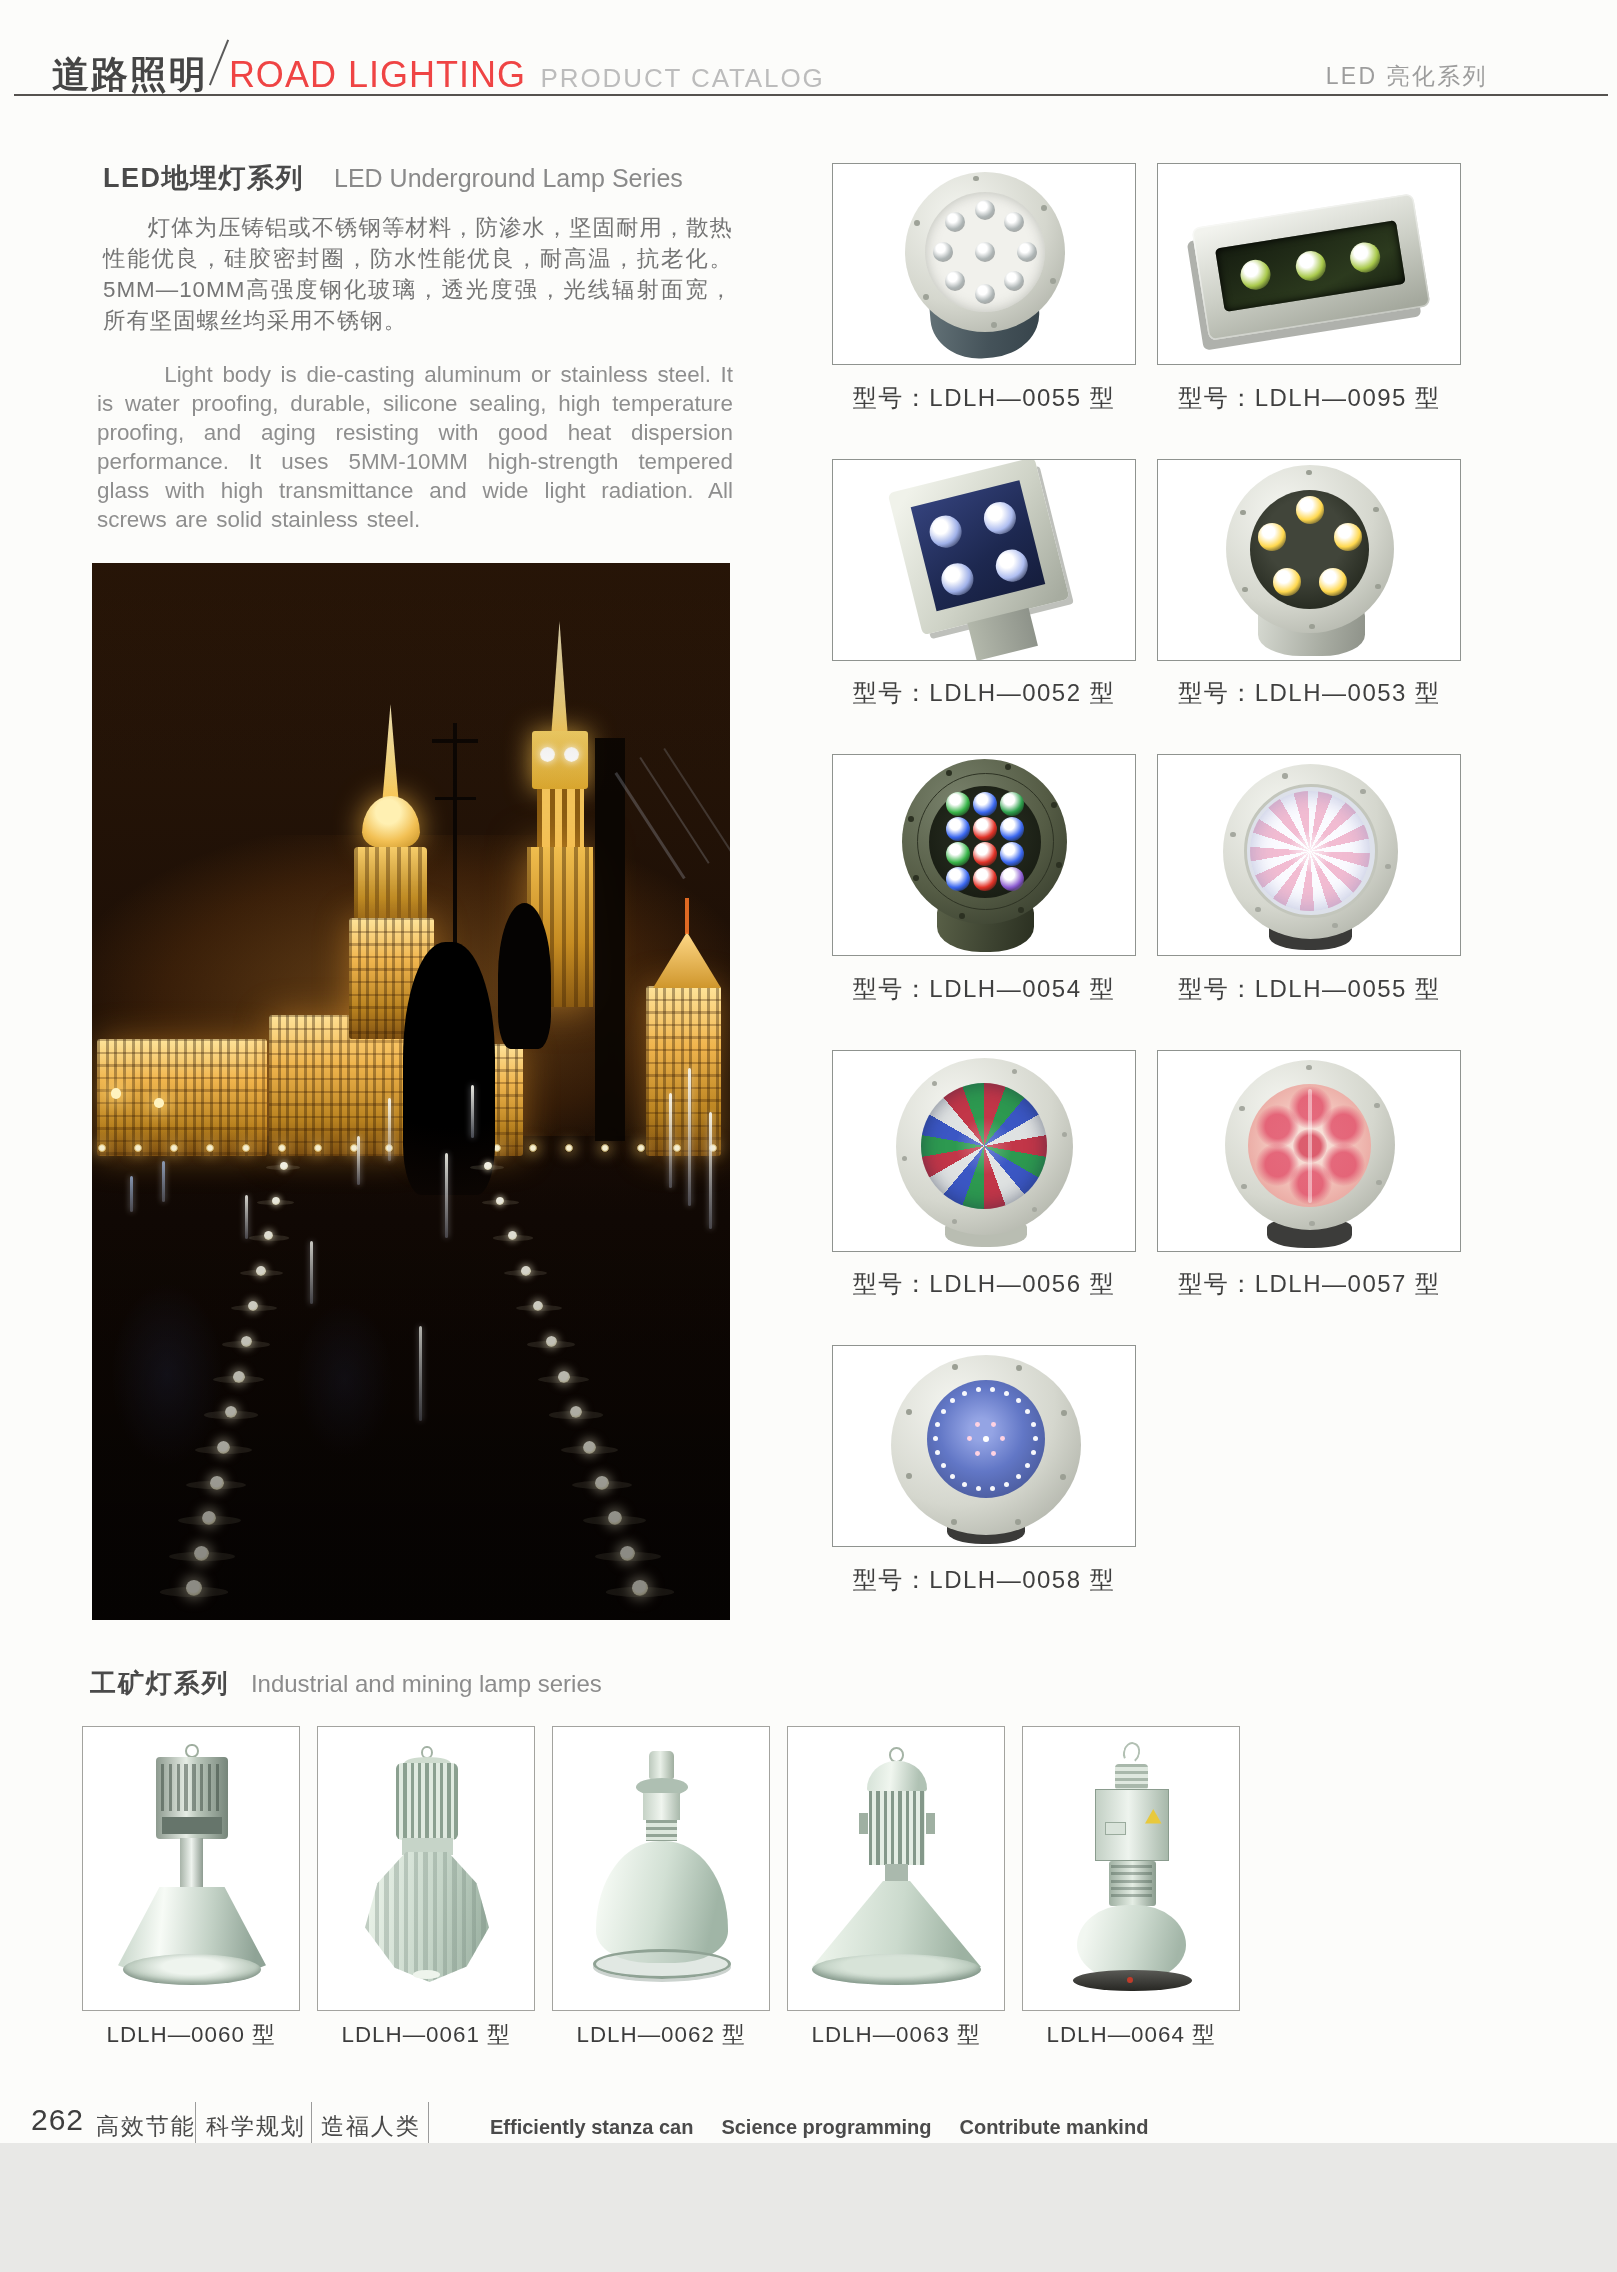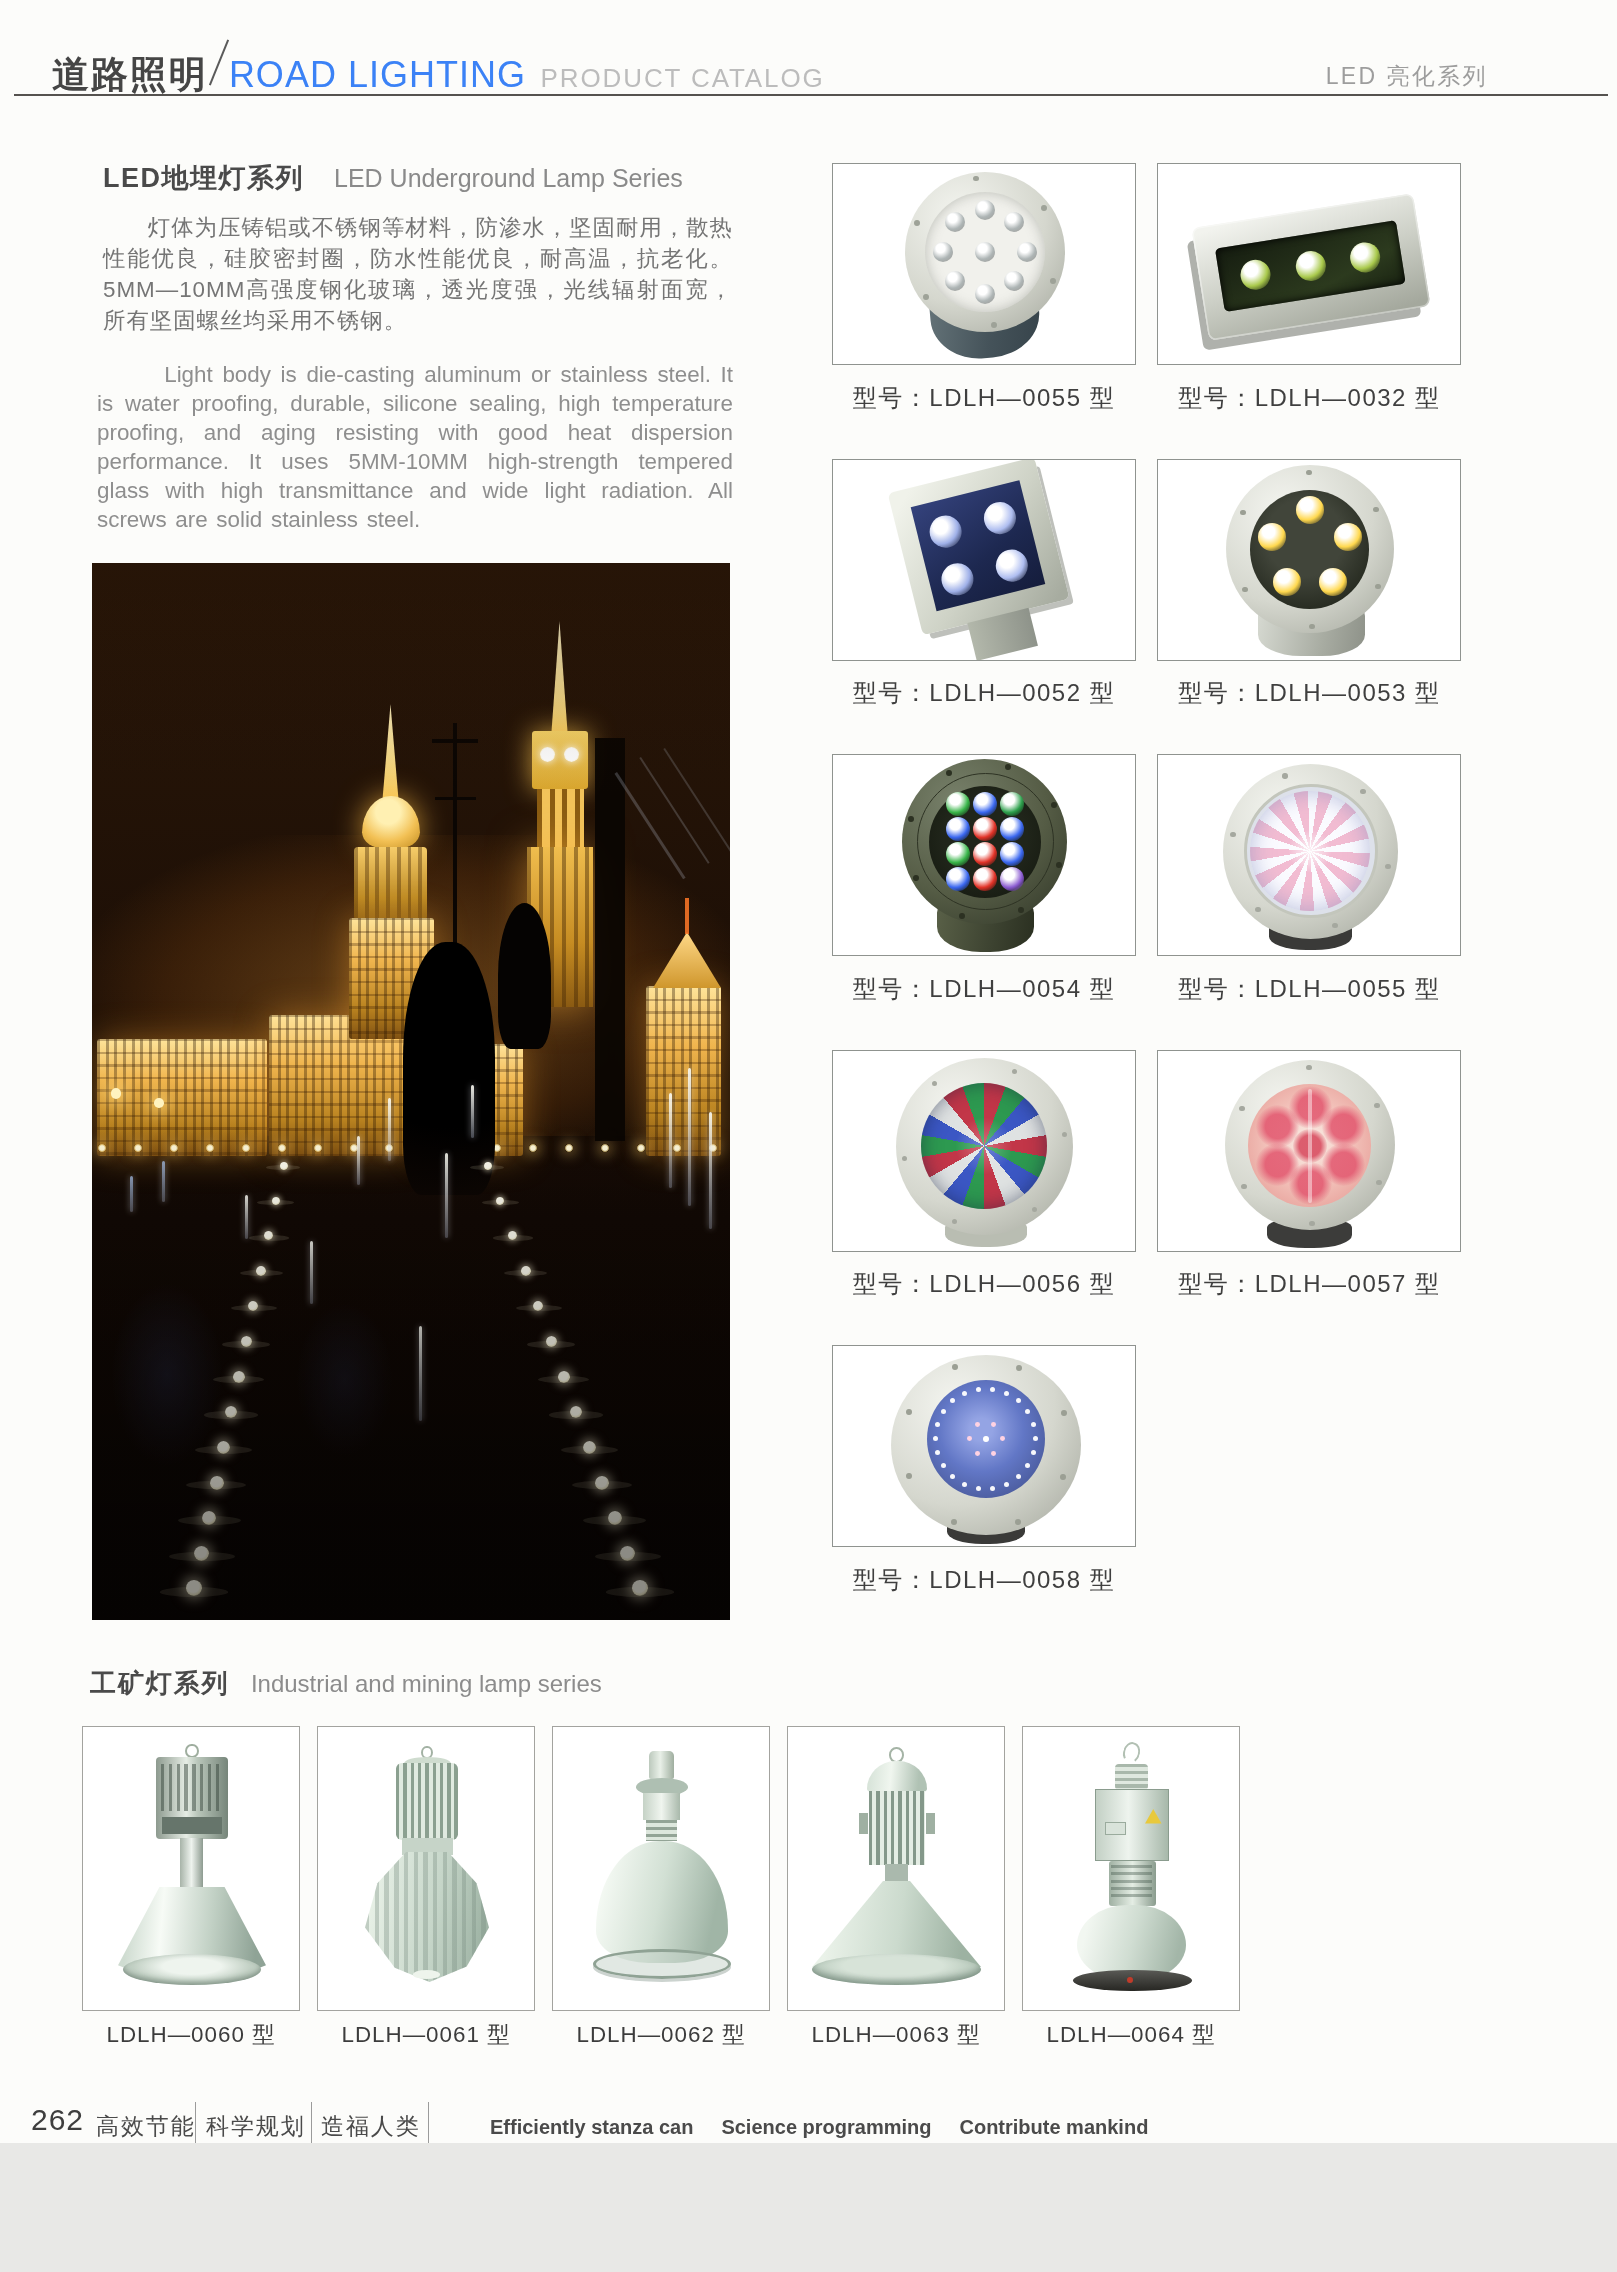--- a/index.html
+++ b/index.html
@@ -4,21 +4,21 @@
 <style>
   * { box-sizing: border-box; margin: 0; padding: 0; }
   html,body { background:#e8e8e6; }
   body { font-family:"Liberation Sans", sans-serif; }
   .page { position:relative; width:1617px; height:2143px; background:#fcfcfa; margin:0 auto; overflow:hidden; }
 
   
   .brand { position:absolute; left:52px; top:38px; display:flex; align-items:baseline; }
   .brand-cn { font-size:37px; color:#454545; font-weight:600; letter-spacing:1.9px; }
   .brand-slash { display:inline-block; width:1.9px; height:49px; background:#5a5a5a; transform:rotate(22deg); margin:0 8.7px -8.7px 10.7px; }
-  .brand-en { font-size:36px; color:#3b82f6; letter-spacing:1px; }
+  .brand-en { font-size:36px; color:#ef4444; letter-spacing:1px; }
   .brand-sub { font-size:26px; color:#bcbcbc; letter-spacing:1.9px; margin-left:14.6px; }
   .series-right { position:absolute; right:129px; top:61px; font-size:23px; color:#9d9d9d; letter-spacing:2.4px; }
   .header-rule { position:absolute; left:13.6px; top:94px; width:1594px; height:1.5px; background:#55524f; }
 
   
   .intro-title { position:absolute; left:103px; top:160px; display:flex; align-items:baseline; gap:30px; }
   .intro-title-cn { font-size:27px; font-weight:bold; color:#4a4a4a; letter-spacing:1.5px; }
   .intro-title-en { font-size:25px; color:#8a8a8a; }
   .para-cn { position:absolute; left:103px; top:212px; width:630px; font-size:22.4px; line-height:31px; color:#757575; text-align:justify; text-indent:2em; letter-spacing:1px; }
   .para-en { position:absolute; left:97px; top:360px; width:636px; font-size:22.4px; line-height:29px; color:#8e8e8e; text-align:justify; text-indent:3em; word-spacing:2.4px; }
@@ -227,21 +227,21 @@
       <div class="lamp">
             <div style="position:absolute;left:41px;top:46px;width:224px;height:114px;transform:rotate(-9deg)">
               <div style="position:absolute;left:0px;top:0px;width:224px;height:114px;background:linear-gradient(170deg,#f2f3ee 5%,#cdd0c7 50%,#a4a89d 95%);border-radius:7.8px;box-shadow:-8.7px 10.7px 0 -1.9px rgba(95,100,90,.5), inset 0 0 0 1.5px rgba(255,255,255,.4);"></div>
               <div style="position:absolute;left:20px;top:24px;width:183px;height:64px;background:linear-gradient(160deg,#151c10,#2c3a1e 70%,#1a2412);border-radius:4.9px;box-shadow:inset 0 0 8.7px #000;"></div>
               <div style="position:absolute;left:41px;top:41px;width:30px;height:30px;border-radius:50%;background:radial-gradient(circle at 38% 32%, #ffffff 0 24%, #a9c94c 58%, rgba(0,0,0,0.35) 92%);"></div>
               <div style="position:absolute;left:97px;top:41px;width:30px;height:30px;border-radius:50%;background:radial-gradient(circle at 38% 32%, #ffffff 0 24%, #a9c94c 58%, rgba(0,0,0,0.35) 92%);"></div>
               <div style="position:absolute;left:152px;top:41px;width:30px;height:30px;border-radius:50%;background:radial-gradient(circle at 38% 32%, #ffffff 0 24%, #a9c94c 58%, rgba(0,0,0,0.35) 92%);"></div>
             </div>
           </div>
     </div>
-    <div class="u-label">型号：LDLH—0032 型</div>
+    <div class="u-label">型号：LDLH—0095 型</div>
   </div>
       <div class="u-cell">
     <div class="u-box">
       <div class="lamp">
             <div style="position:absolute;left:70px;top:12px;width:165px;height:187px;transform:rotate(-14deg)">
               <div style="position:absolute;left:4.9px;top:0px;width:151px;height:146px;background:linear-gradient(135deg,#f0f2ea 8%,#ced2c6 55%,#a7aca0 95%);border-radius:5.8px;box-shadow:4.9px 7.8px 0 -1.9px rgba(110,115,105,.45);"></div>
               <div style="position:absolute;left:24px;top:19.4px;width:112px;height:107px;background:linear-gradient(155deg,#34427c,#1d2850 60%,#151d3c);"></div>
               <div style="position:absolute;left:36px;top:35px;width:32px;height:32px;border-radius:50%;background:radial-gradient(circle at 38% 32%, #ffffff 0 24%, #9fb0e8 58%, rgba(0,0,0,0.35) 92%);"></div>
               <div style="position:absolute;left:92px;top:35px;width:32px;height:32px;border-radius:50%;background:radial-gradient(circle at 38% 32%, #ffffff 0 24%, #aebdf0 58%, rgba(0,0,0,0.35) 92%);"></div>
               <div style="position:absolute;left:36px;top:84px;width:32px;height:32px;border-radius:50%;background:radial-gradient(circle at 38% 32%, #ffffff 0 24%, #9fb0e8 58%, rgba(0,0,0,0.35) 92%);"></div>

